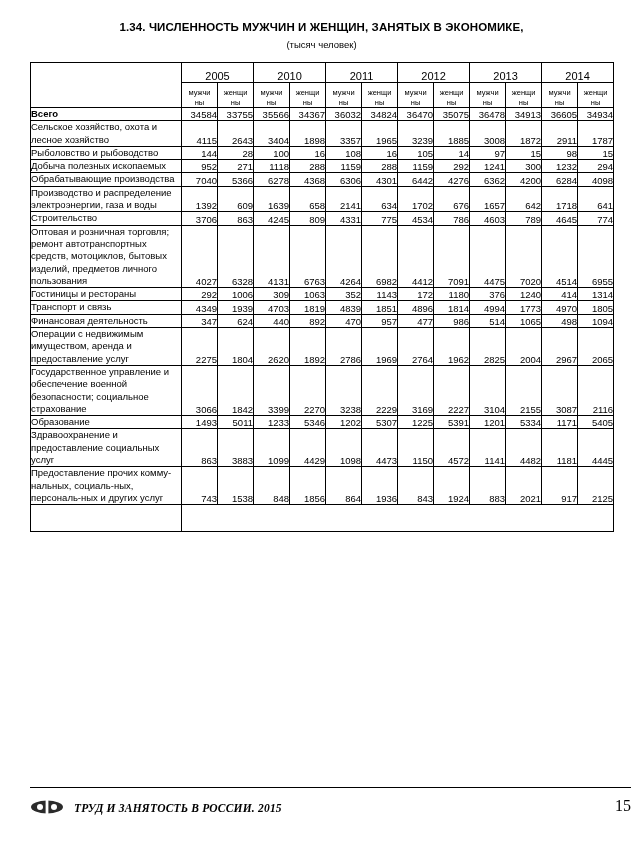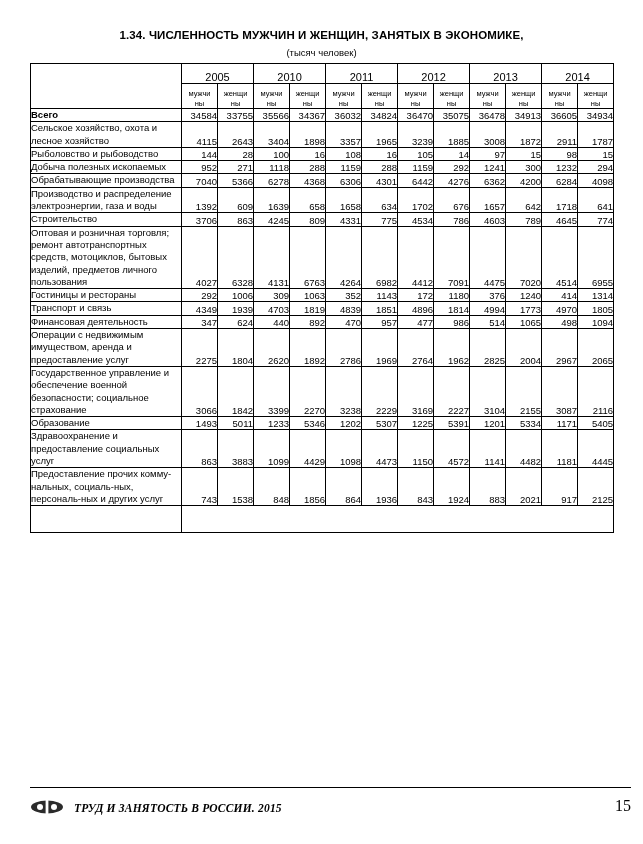--- a/index.html
+++ b/index.html
@@ -21,27 +21,27 @@
     position: relative;
     box-sizing: border-box;
     padding: 10px 30px 0 30px;
   }
   .doc-title {
     text-align: center;
     font-size: 11.5px;
     font-weight: bold;
     line-height: 15px;
     letter-spacing: 0.1px;
-    margin-top: 18px;
+    margin-top: 10px;
   }
   .doc-subtitle {
     text-align: center;
     font-size: 9.5px;
     margin-top: 4px;
-    margin-bottom: 5px;
+    margin-bottom: 12px;
   }
   table.main {
     border-collapse: collapse;
     width: 583px;
     table-layout: fixed;
     font-size: 9.5px;
   }
   table.main col.label { width: 151px; }
   table.main col.num { width: 36px; }
   table.main th, table.main td {
@@ -243,21 +243,21 @@
         <td class="val">4200</td>
         <td class="val">6284</td>
         <td class="val">4098</td>
       </tr>
       <tr>
         <td class="rowlabel">Производство и распределение электроэнергии, газа и воды</td>
         <td class="val">1392</td>
         <td class="val">609</td>
         <td class="val">1639</td>
         <td class="val">658</td>
-        <td class="val">1658</td>
+        <td class="val">2141</td>
         <td class="val">634</td>
         <td class="val">1702</td>
         <td class="val">676</td>
         <td class="val">1657</td>
         <td class="val">642</td>
         <td class="val">1718</td>
         <td class="val">641</td>
       </tr>
       <tr>
         <td class="rowlabel">Строительство</td>

